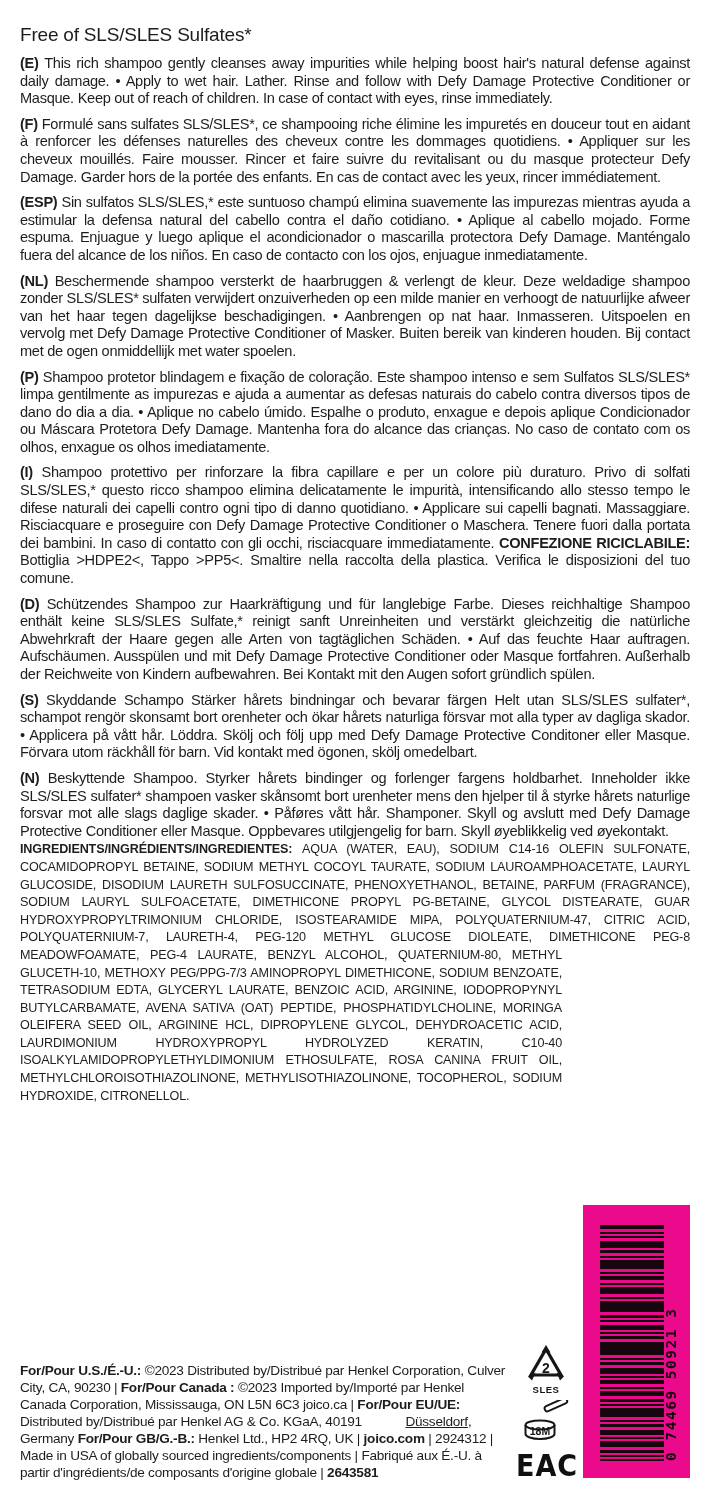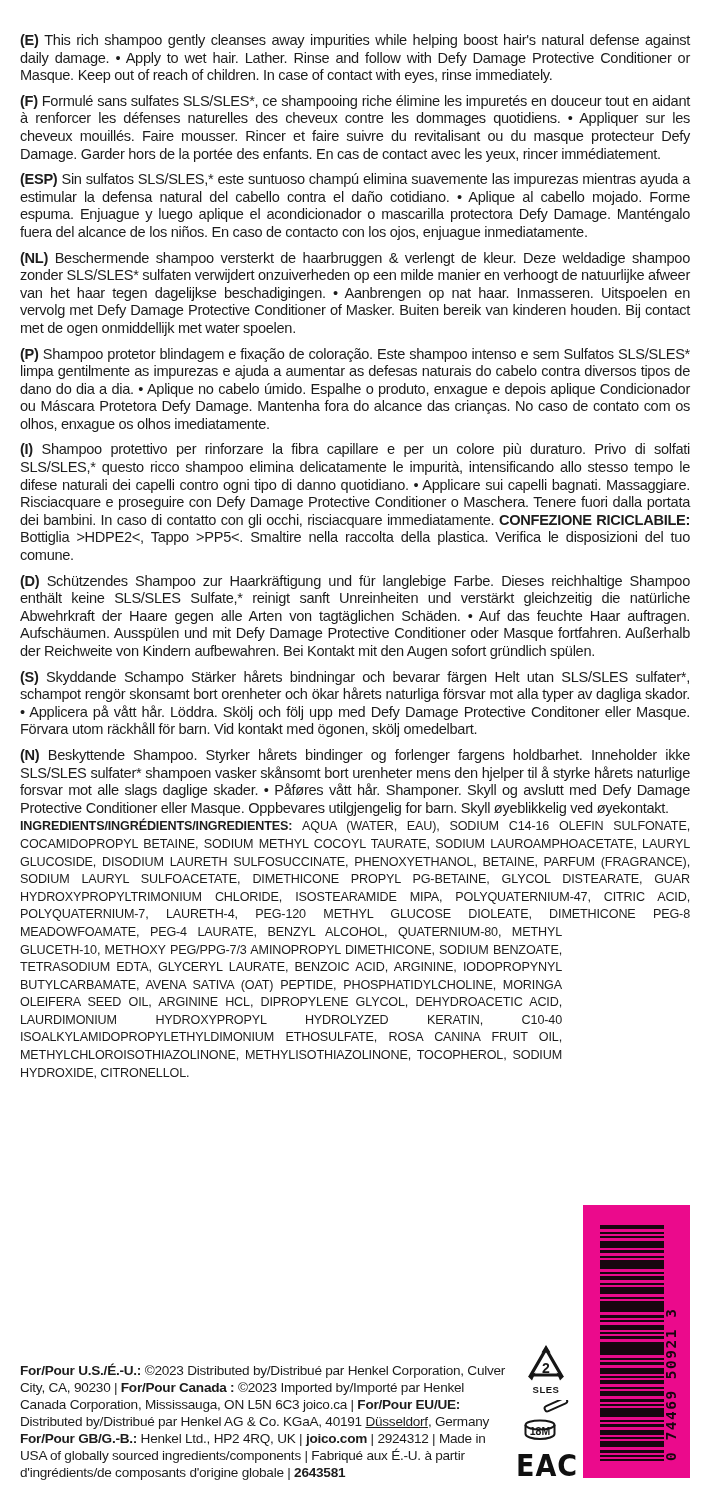--- a/index.html
+++ b/index.html
@@ -11,21 +11,21 @@
   .content { padding:24px 20px 0 20px; }
   .title {
     font-size:19px; font-weight:400; margin:0 0 9px 0; letter-spacing:-0.2px;
   }
   .para {
     font-size:14.6px; line-height:17.6px; margin:8px 0 7px 0;
     letter-spacing:-0.3px; text-align:justify;
   }
   .para:last-of-type { margin-bottom:0; }
   .b { font-weight:bold; }
-  .u { text-decoration:underline; }
+  .u { text-decoration:underline;margin-left:40px; }
   .footnote {
     font-size:14.6px; line-height:17.6px; margin:4px 0 0 0; letter-spacing:-0.3px;
   }
   .ing-wrap { margin-top:1px; }
   .bc-spacer {
     float:right; width:120px; height:390px;
     shape-outside: inset(112px 0 0 0); margin-left:8px;
   }
   .ing {
     font-size:12.6px; line-height:17.6px; margin:0; letter-spacing:-0.15px;
@@ -60,20 +60,21 @@
     margin-top:4px; font-family:"DejaVu Sans", sans-serif; font-weight:900;
     font-size:27px; letter-spacing:1px; color:#101010; transform:scaleY(1.1);
     line-height:1;
   }
 </style>
 </head>
 <body>
 
 <div class="label">
   <div class="content">
+    <h1 class="title">Free of SLS/SLES Sulfates*</h1>
 
     <p class="para"><span class="b">(E) </span><span>This rich shampoo gently cleanses away impurities while helping boost hair's natural defense against daily damage. • Apply to wet hair. Lather. Rinse and follow with Defy Damage Protective Conditioner or Masque. Keep out of reach of children. In case of contact with eyes, rinse immediately.</span></p>
     <p class="para"><span class="b">(F) </span><span>Formulé sans sulfates SLS/SLES*, ce shampooing riche élimine les impuretés en douceur tout en aidant à renforcer les défenses naturelles des cheveux contre les dommages quotidiens. • Appliquer sur les cheveux mouillés. Faire mousser. Rincer et faire suivre du revitalisant ou du masque protecteur Defy Damage. Garder hors de la portée des enfants. En cas de contact avec les yeux, rincer immédiatement.</span></p>
     <p class="para"><span class="b">(ESP) </span><span>Sin sulfatos SLS/SLES,* este suntuoso champú elimina suavemente las impurezas mientras ayuda a estimular la defensa natural del cabello contra el daño cotidiano. • Aplique al cabello mojado. Forme espuma. Enjuague y luego aplique el acondicionador o mascarilla protectora Defy Damage. Manténgalo fuera del alcance de los niños. En caso de contacto con los ojos, enjuague inmediatamente.</span></p>
     <p class="para"><span class="b">(NL) </span><span>Beschermende shampoo versterkt de haarbruggen &amp; verlengt de kleur. Deze weldadige shampoo zonder SLS/SLES* sulfaten verwijdert onzuiverheden op een milde manier en verhoogt de natuurlijke afweer van het haar tegen dagelijkse beschadigingen. • Aanbrengen op nat haar. Inmasseren. Uitspoelen en vervolg met Defy Damage Protective Conditioner of Masker. Buiten bereik van kinderen houden. Bij contact met de ogen onmiddellijk met water spoelen.</span></p>
     <p class="para"><span class="b">(P) </span><span>Shampoo protetor blindagem e fixação de coloração. Este shampoo intenso e sem Sulfatos SLS/SLES* limpa gentilmente as impurezas e ajuda a aumentar as defesas naturais do cabelo contra diversos tipos de dano do dia a dia. • Aplique no cabelo úmido. Espalhe o produto, enxague e depois aplique Condicionador ou Máscara Protetora Defy Damage. Mantenha fora do alcance das crianças. No caso de contato com os olhos, enxague os olhos imediatamente.</span></p>
     <p class="para"><span class="b">(I) </span><span>Shampoo protettivo per rinforzare la fibra capillare e per un colore più duraturo. Privo di solfati SLS/SLES,* questo ricco shampoo elimina delicatamente le impurità, intensificando allo stesso tempo le difese naturali dei capelli contro ogni tipo di danno quotidiano. • Applicare sui capelli bagnati. Massaggiare. Risciacquare e proseguire con Defy Damage Protective Conditioner o Maschera. Tenere fuori dalla portata dei bambini. In caso di contatto con gli occhi, risciacquare immediatamente. </span><span class="b">CONFEZIONE RICICLABILE:</span><span> Bottiglia &gt;HDPE2&lt;, Tappo &gt;PP5&lt;. Smaltire nella raccolta della plastica. Verifica le disposizioni del tuo comune.</span></p>
     <p class="para"><span class="b">(D) </span><span>Schützendes Shampoo zur Haarkräftigung und für langlebige Farbe. Dieses reichhaltige Shampoo enthält keine SLS/SLES Sulfate,* reinigt sanft Unreinheiten und verstärkt gleichzeitig die natürliche Abwehrkraft der Haare gegen alle Arten von tagtäglichen Schäden. • Auf das feuchte Haar auftragen. Aufschäumen. Ausspülen und mit Defy Damage Protective Conditioner oder Masque fortfahren. Außerhalb der Reichweite von Kindern aufbewahren. Bei Kontakt mit den Augen sofort gründlich spülen.</span></p>
     <p class="para"><span class="b">(S) </span><span>Skyddande Schampo Stärker hårets bindningar och bevarar färgen Helt utan SLS/SLES sulfater*, schampot rengör skonsamt bort orenheter och ökar hårets naturliga försvar mot alla typer av dagliga skador. • Applicera på vått hår. Löddra. Skölj och följ upp med Defy Damage Protective Conditoner eller Masque. Förvara utom räckhåll för barn. Vid kontakt med ögonen, skölj omedelbart.</span></p>
     <p class="para"><span class="b">(N) </span><span>Beskyttende Shampoo. Styrker hårets bindinger og forlenger fargens holdbarhet. Inneholder ikke SLS/SLES sulfater* shampoen vasker skånsomt bort urenheter mens den hjelper til å styrke hårets naturlige forsvar mot alle slags daglige skader. • Påføres vått hår. Shamponer. Skyll og avslutt med Defy Damage Protective Conditioner eller Masque. Oppbevares utilgjengelig for barn. Skyll øyeblikkelig ved øyekontakt.</span></p>

